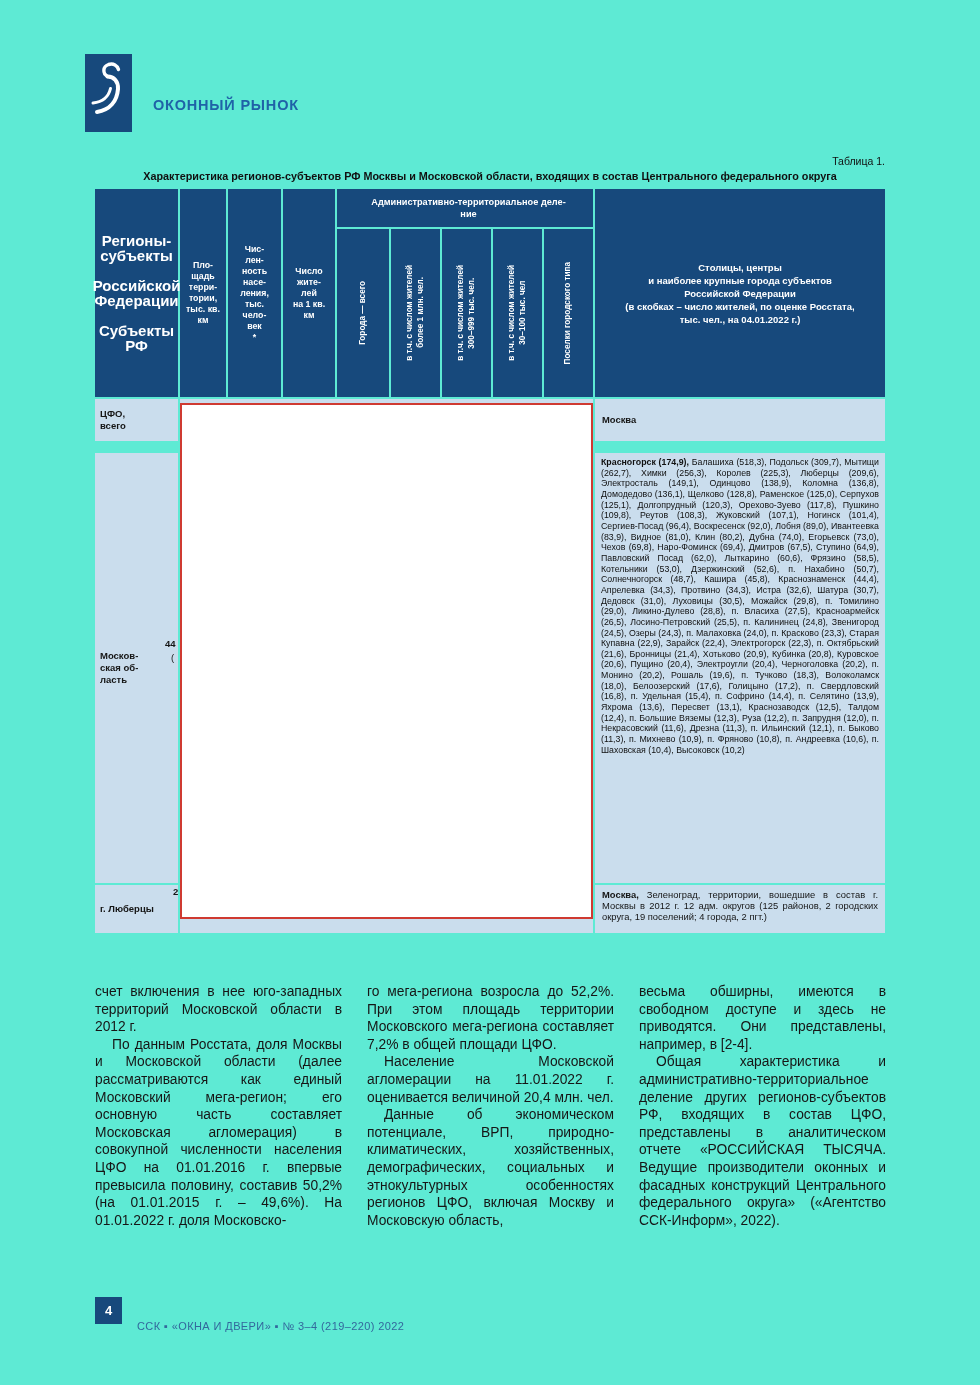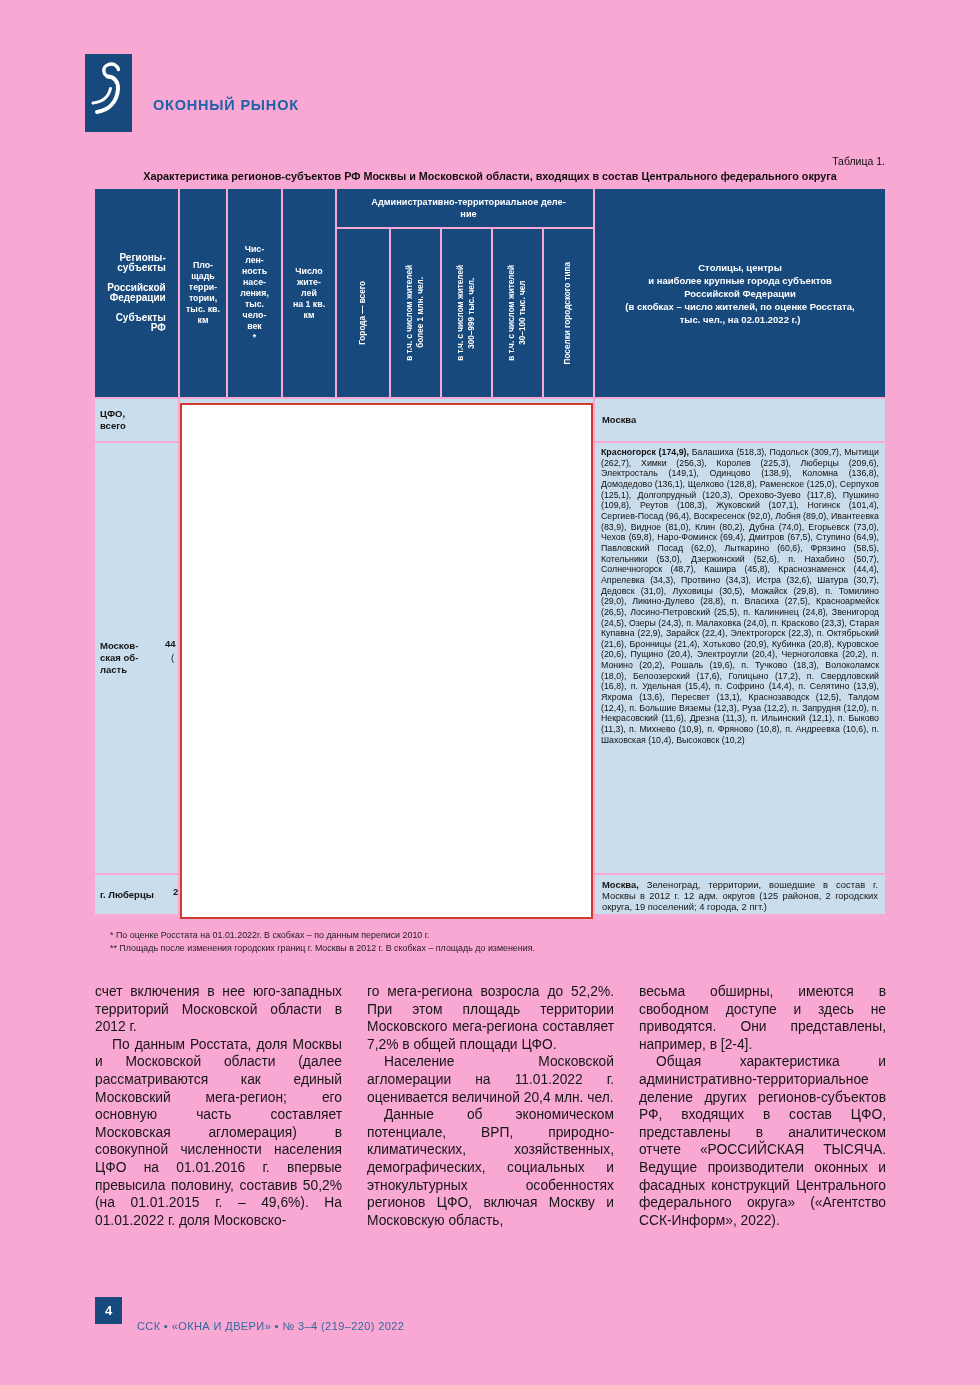--- a/index.html
+++ b/index.html
@@ -1,48 +1,48 @@
 <!DOCTYPE html>
 <html lang="ru"><head>
 <meta charset="utf-8">
 <style>
   * { box-sizing: border-box; }
   html,body { margin:0; padding:0; background:#e8e8e8; }
   .page {
     position:relative; width:980px; height:1385px; margin:0 auto;
-    background:#f9a8d4; font-family:"Liberation Sans", sans-serif; overflow:hidden;
+    background:#5eead4; font-family:"Liberation Sans", sans-serif; overflow:hidden;
   }
 
   
   .logo { position:absolute; left:85px; top:54px; width:47px; height:78px; background:#17497c;
           display:flex; align-items:center; justify-content:center; }
   .section-title { position:absolute; left:153px; top:97px; font-size:14.5px; font-weight:bold;
           color:#1f62a7; letter-spacing:0.8px; }
 
   
   .tablewrap { position:absolute; left:95px; top:155px; width:790px; }
   .tcap  { text-align:right;  font-size:10.5px; font-weight:normal; color:#111; margin:0 0 3px; }
   .ttitle{ text-align:center; font-size:10.8px; font-weight:bold; color:#111; margin:0 0 7px; }
 
   .thead { display:grid; grid-template-columns:83px 46px 53px 52px 52px 49px 49px 49px 49px 290px; gap:2px; }
   .th { background:#17497c; color:#fff; font-weight:bold; display:flex; align-items:center;
         justify-content:center; text-align:center; white-space:pre-line; }
   .th.full { grid-row:1 / span 2; }
-  .h-regions { font-size:10px; line-height:10px;text-align:right; }
+  .h-regions { font-size:15px; line-height:15px; }
   .h-area,.h-pop,.h-dens { font-size:8.8px; line-height:11px; }
   .h-admin { grid-column:5 / 10; grid-row:1; height:38px; font-size:9.2px; line-height:12px;padding-left:7px; }
   .h-vert  { grid-row:2; height:168px; font-size:8.2px; }
   .vspan { writing-mode:vertical-rl; transform:rotate(180deg); line-height:10.5px; text-align:center; }
   .h-capitals { grid-column:10; font-size:9.5px; line-height:13px; }
 
   .trow { display:grid; grid-template-columns:83px 413px 290px; gap:2px; margin-top:2px; }
   .trow > div { background:#cadded; overflow:hidden; }
   .r1 > div { height:42px; }
-  .r2 > div { height:430px; }
-  .r3 > div { height:39px; }
+  .r2 > div { height:430px;margin-top:10px; }
+  .r3 > div { height:48px; }
   .rlabel { font-weight:bold; font-size:9.5px; line-height:12px; color:#151515; padding:4px 5px;
             display:flex; align-items:center; white-space:pre-line; }
   .capcell { font-size:9.4px; line-height:11.2px; color:#151515; padding:4px 7px; }
   .r1 .capcell { display:flex; align-items:center; }
   .r3 .capcell { text-align:justify; }
   .cities { font-size:8.8px; line-height:10.65px; text-align:justify; padding:4px 6px;
             color:#101010; hyphens:auto; }
 
   .redaction { position:absolute; left:180px; top:403px; width:413px; height:516px;
                background:#ffffff; border:2px solid #cf3a31; z-index:6; }
@@ -124,21 +124,21 @@
         <span class="vspan">в т.ч. с числом жителей
 30–100 тыс. чел</span>
       </div>
       <div class="th h-vert" style="grid-column:9;">
         <span class="vspan">Поселки городского типа</span>
       </div>
       <div class="th full h-capitals">Столицы, центры
 и наиболее крупные города субъектов
 Российской Федерации
 (в скобках – число жителей, по оценке Росстата,
-тыс. чел., на 02.01.2022 г.)</div>
+тыс. чел., на 04.01.2022 г.)</div>
     </div>
 
     <div class="trow r1">
       <div class="rlabel">ЦФО,
 всего</div>
       <div class="mid"></div>
       <div class="capcell">
           <b>Москва</b>
         </div>
     </div>
@@ -157,24 +157,20 @@
       <div class="capcell"><b>Москва,</b><span> Зеленоград, территории, вошедшие в состав г. Москвы в 2012 г. 12 адм. округов (125 районов, 2 городских округа, 19 поселений; 4 города, 2 пгт.)</span></div>
     </div>
   </div>
 
   <div class="frag" style="left:165px; top:638px; font-weight:bold;">44</div>
   <div class="frag" style="left:171px; top:652px;">(</div>
   <div class="frag" style="left:173px; top:886px; font-weight:bold;">2</div>
 
   <div class="redaction"></div>
 
-  <div class="footnotes">
-    <div>* По оценке Росстата на 01.01.2022г. В скобках – по данным переписи 2010 г.</div>
-    <div>** Площадь после изменения городских границ г. Москвы в 2012 г. В скобках – площадь до изменения.</div>
-  </div>
 
   <div class="article">
     <div class="acol">
       <p>счет включения в нее юго-западных территорий Московской области в 2012 г.</p>
       <p class="ind">По данным Росстата, доля Москвы и Московской области (далее рассматриваются как единый Московский мега-регион; его основную часть составляет Московская агломерация) в совокупной численности населения ЦФО на 01.01.2016 г. впервые превысила половину, составив 50,2% (на 01.01.2015 г. – 49,6%). На 01.01.2022 г. доля Московско-</p>
     </div>
     <div class="acol">
       <p>го мега-региона возросла до 52,2%. При этом площадь территории Московского мега-региона составляет 7,2% в общей площади ЦФО.</p>
       <p class="ind">Население Московской агломерации на 11.01.2022 г. оценивается величиной 20,4 млн. чел.</p>
       <p class="ind">Данные об экономическом потенциале, ВРП, природно-климатических, хозяйственных, демографических, социальных и этнокультурных особенностях регионов ЦФО, включая Москву и Московскую область,</p>

